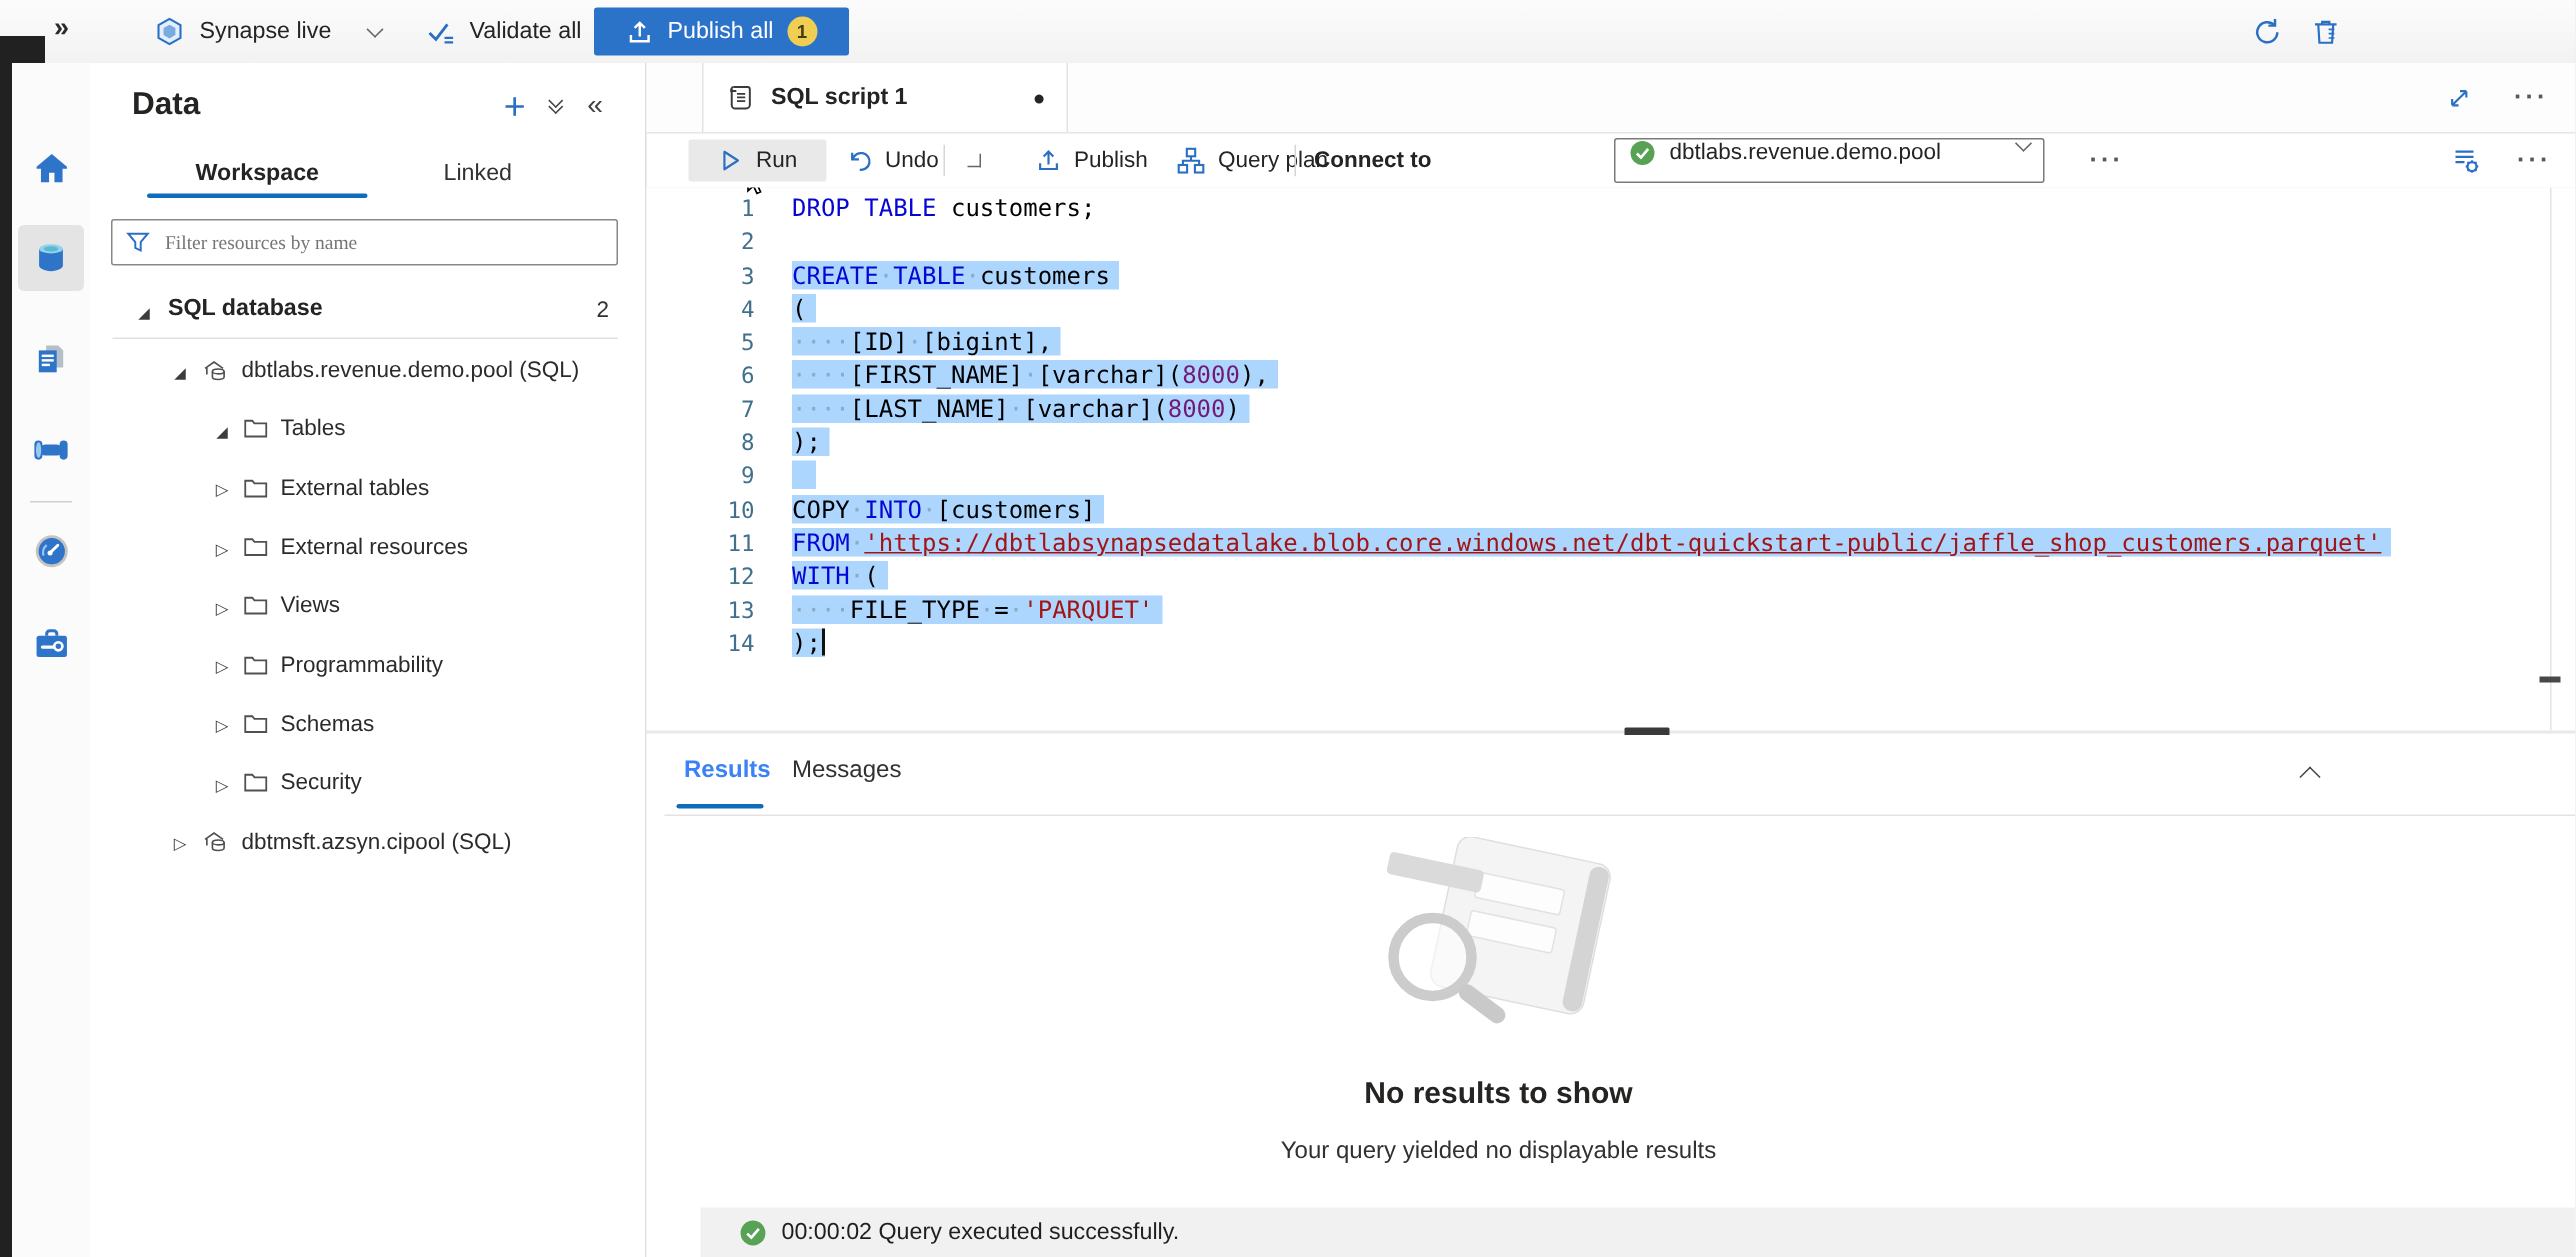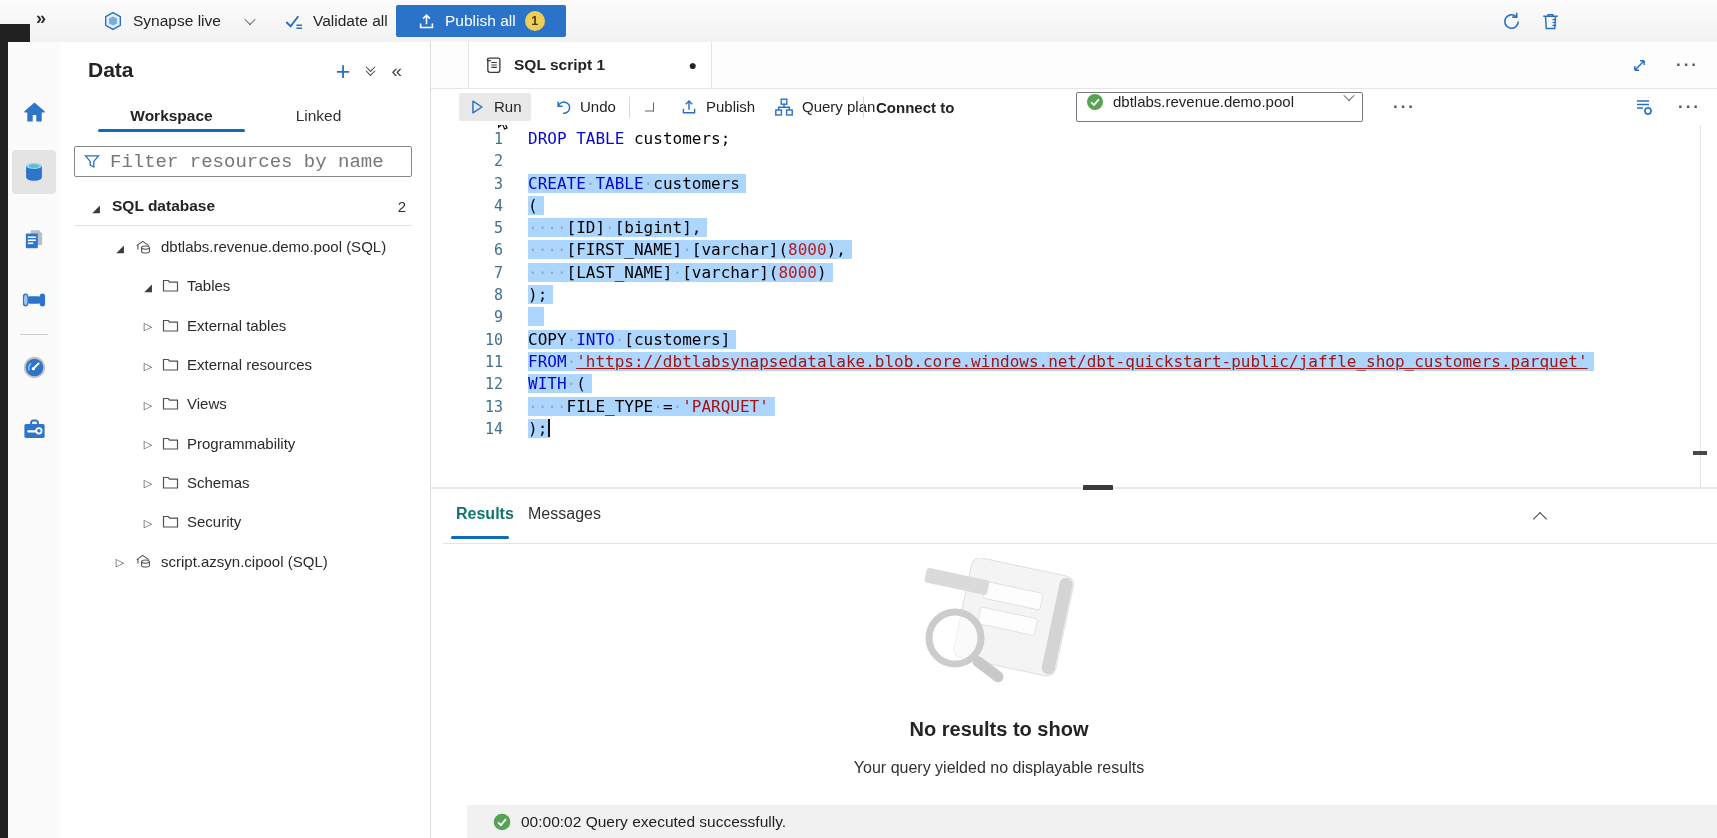--- a/index.html
+++ b/index.html
@@ -47,21 +47,21 @@
   .dchev .chev{width:6px;height:6px;margin-top:-3px;border-color:#444}
   .collapse{color:#444;font-size:19px;line-height:20px}
   .collapse::before{content:"\00AB"}
   .dp-tabs{position:absolute;top:57px;left:38px;display:flex}
   .dp-tab{width:147px;height:33px;display:flex;align-items:center;justify-content:center;
           font-size:15.5px;color:#323130;position:relative}
   .dp-tab.active{font-weight:600;color:#252423}
   .dp-tab.active::after{content:"";position:absolute;left:0;right:0;bottom:0;height:3px;background:#0f6cbd;border-radius:2px}
   .dp-filter{position:absolute;top:104px;left:14px;width:338px;height:31px;border:1px solid #8a8886;border-radius:2px;
              display:flex;align-items:center;padding:0 9px;gap:8px;box-sizing:border-box;background:#fff}
-  .dp-filter input{border:none;outline:none;flex:1;font-size:19px;font-family:Liberation Mono, monospace;color:#4d7c0f;background:transparent}
+  .dp-filter input{border:none;outline:none;flex:1;font-size:13px;font-family:Liberation Serif, serif;color:#4d7c0f;background:transparent}
   .dp-filter input::placeholder{color:#767676}
   .dp-section{position:absolute;top:146px;left:0;right:0;height:36px;display:flex;align-items:center}
   .dp-section .tw{margin-left:28px}
   .dp-section .slabel{font-size:15.5px;font-weight:600;margin-left:8px}
   .dp-section .scount{margin-left:auto;margin-right:24px;font-size:15px;color:#323130}
   .dp-sec-div{position:absolute;top:183px;left:15px;right:18px;height:1px;background:#e1e1e1}
   .tree{position:absolute;top:185px;left:0;right:0}
   .tree-row{height:39.3px;display:flex;align-items:center;font-size:15px;color:#2b2b2b;white-space:nowrap;overflow:hidden}
   .indent1{padding-left:52px}
   .indent2{padding-left:80px}
@@ -78,55 +78,55 @@
         border-right:1px solid #e3e3e3;display:flex;align-items:center;gap:10px;padding:0 14px;box-sizing:border-box}
   .stab-label{font-size:15.5px;font-weight:600}
   .dirty{margin-left:auto;font-size:14px}
   .ts-right{position:absolute;right:18px;top:0;height:46px;display:flex;align-items:center;gap:28px}
   .more{color:#585856;font-size:17px;font-weight:bold;letter-spacing:2px;line-height:10px}
   .more::before{content:"\00B7\00B7\00B7"}
 
   .toolbar{position:absolute;top:46px;left:0;right:0;height:37px;border-bottom:1px solid #ececec;
            font-size:15px;color:#252423}
   .toolbar>*{position:absolute;top:50%;transform:translateY(-50%)}
-  .tbtn{display:flex;align-items:center;gap:8px;padding:5px 9px;border-radius:2px}
+  .tbtn{display:flex;align-items:center;gap:8px;padding:5px 19px;border-radius:2px}
   .tbtn.hover{background:#e9e9e9}
   .sep{width:1px;height:21px;background:#d6d6d6}
   .run{left:28px}.undo{left:114px}.sep1{left:198px}.chevd{left:214px}.publish{left:240px}
   .qplan{left:334px}.sep2{left:432px}
   .connect{left:445px;font-weight:600}
   .poolbox{left:645px;width:287px;height:30px;border:1px solid #7a7a78;border-radius:2px;background:#fff;
            display:flex;align-items:flex-start;gap:9px;padding:0 9px;box-sizing:border-box}
   .pool-name{font-size:15px;flex:1;overflow:hidden;white-space:nowrap}
   .more1{left:962px}.props{right:62px}.more2{right:16px}
 
   
   .editor{position:absolute;top:83px;left:0;right:0;height:362px;overflow:hidden;background:#fff;
           font-family:"DejaVu Sans Mono",monospace;font-size:16px}
   .codelines{position:absolute;top:3px;left:0;right:20px}
   .cl{height:22.3px;line-height:22.3px;white-space:pre}
   .ln{display:inline-block;width:72px;text-align:right;color:#41708c;font-size:15px}
   .code{margin-left:25px;color:#000}
   .selw{background:#add6ff;padding-right:6px}
   .selw.notrail{padding-right:0}
   .kw{color:#0606d3}.str{color:#a31515}.link{text-decoration:underline}
-  .num{color:#b91c1c}.ws{color:#8fa9bf}
+  .num{color:#701a75}.ws{color:#8fa9bf}
   .caret{display:inline-block;width:2px;height:18px;background:#111;vertical-align:-3px;margin-left:1px}
   .ruler{position:absolute;right:16px;top:0;bottom:0;width:1px;background:#e3e3e3}
   .ruler-mark{position:absolute;right:10px;top:326px;width:14px;height:4px;background:#484848}
   .mouse-cursor{position:absolute;left:66px;top:-12px;z-index:40}
 
   
   .vsplit{position:absolute;top:445px;left:0;right:0;height:2px;background:#e9e9e9}
   .grip{position:absolute;left:652px;top:-2px;width:30px;height:6px;background:#3a3a3a;border-radius:1px}
 
   
   .results{position:absolute;top:448px;left:0;right:0;bottom:0;background:#fff}
   .r-tab{position:absolute;top:15px;font-size:16px;color:#323130}
-  .r-tab.active{font-weight:600;color:#0f766e}
+  .r-tab.active{font-weight:600;color:#3b82f6}
   .rt-results{left:25px}
   .rt-messages{left:97px}
   .r-underline{position:absolute;left:20px;top:46px;width:58px;height:3px;background:#0f6cbd;border-radius:2px}
   .r-collapse{position:absolute;left:1104px;top:20px}
   .r-collapse .chev{width:9px;height:9px;border-width:1.5px;border-color:#444}
   .r-divider{position:absolute;top:53px;left:12px;right:0;height:1px;background:#e3e3e3}
   .empty-ill{position:absolute;left:568px;top:68px;transform:translateX(-50%)}
   .empty-title{position:absolute;left:568px;top:228px;transform:translateX(-50%);font-size:20px;font-weight:600;white-space:nowrap}
   .empty-sub{position:absolute;left:568px;top:269px;transform:translateX(-50%);font-size:16px;color:#323130;white-space:nowrap}
   .statusbar{position:absolute;left:36px;right:0;top:315px;height:33px;background:#f1f1f1;
@@ -368,21 +368,21 @@
         <div class="tree-row indent1">
           <span class="tw col"></span>
           <span class="ticon">
             <svg width="19" height="18" viewBox="0 0 18 18" fill="none" stroke="#51504e" stroke-width="1.1">
               <path d="M2.2 7.6 L8.2 3.4 L14.2 7.6"></path>
               <path d="M3.4 7 V11.6"></path>
               <ellipse cx="11" cy="9.6" rx="3.9" ry="1.6"></ellipse>
               <path d="M7.1 9.6 V13.4 C7.1 14.3 8.8 15 11 15 C13.2 15 14.9 14.3 14.9 13.4 V9.6"></path>
             </svg>
           </span>
-          <span>script.azsyn.cipool (SQL)</span>
+          <span>dbtmsft.azsyn.cipool (SQL)</span>
         </div>
       </div>
   </aside>
 
   <main class="main">
 
     <div class="tabstrip">
       <div class="stab">
         <span>
           <svg width="21" height="21" viewBox="0 0 24 24" fill="none" stroke="#3b3a39" stroke-width="1.5">

